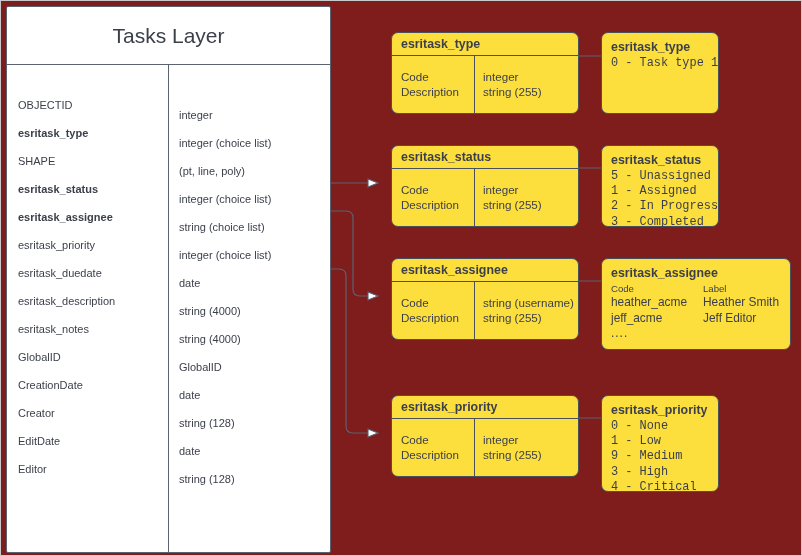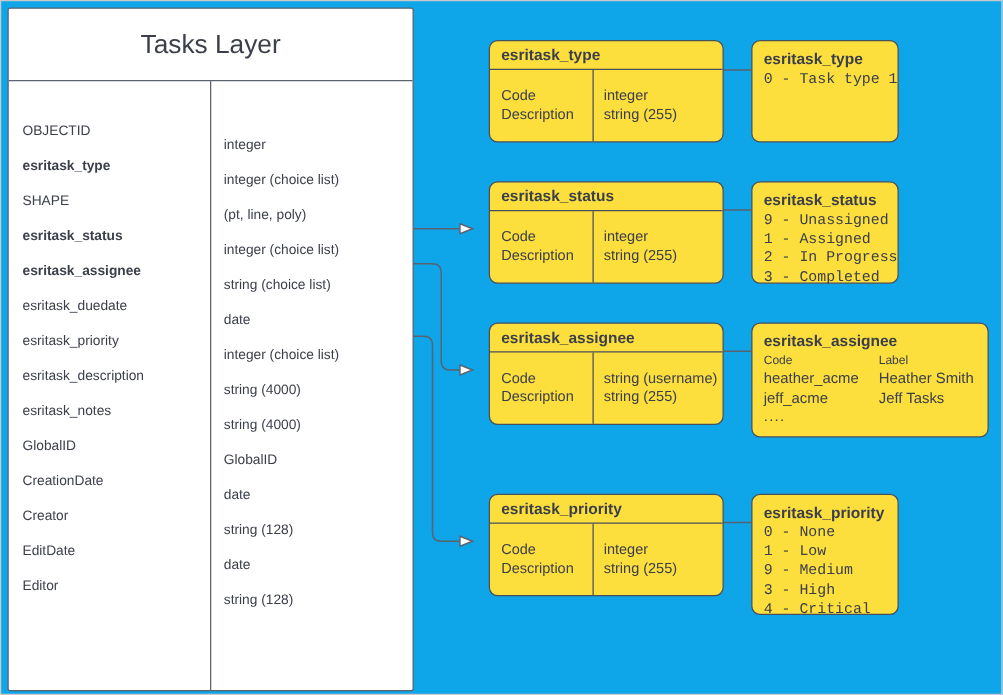--- a/index.html
+++ b/index.html
@@ -8,21 +8,21 @@
     background:#ffffff;
     font-family:"Liberation Sans", sans-serif;
     color:#3b3f4a;
     overflow:hidden;
   }
   #canvas{
     position:relative;
     width:802px;height:556px;
     box-sizing:border-box;
     border:1px solid #c9c9cc;
-    background:#0ea5e9;
+    background:#7f1d1d;
   }
 
   
   #wires{position:absolute;left:0;top:0;width:802px;height:556px;pointer-events:none;}
 
   
   #tasks-layer{
     position:absolute;left:5px;top:5px;width:325px;height:547px;
     box-sizing:border-box;
     background:#ffffff;
@@ -175,24 +175,24 @@
         <div class="tl-row">
           <span class="f-name">SHAPE</span><span class="f-type">(pt, line, poly)</span>
         </div>
         <div class="tl-row bold">
           <span class="f-name">esritask_status</span><span class="f-type">integer (choice list)</span>
         </div>
         <div class="tl-row bold">
           <span class="f-name">esritask_assignee</span><span class="f-type">string (choice list)</span>
         </div>
         <div class="tl-row">
+          <span class="f-name">esritask_priority</span><span class="f-type">integer (choice list)</span>
+        </div>
+        <div class="tl-row">
           <span class="f-name">esritask_duedate</span><span class="f-type">date</span>
-        </div>
-        <div class="tl-row">
-          <span class="f-name">esritask_priority</span><span class="f-type">integer (choice list)</span>
         </div>
         <div class="tl-row">
           <span class="f-name">esritask_description</span><span class="f-type">string (4000)</span>
         </div>
         <div class="tl-row">
           <span class="f-name">esritask_notes</span><span class="f-type">string (4000)</span>
         </div>
         <div class="tl-row">
           <span class="f-name">GlobalID</span><span class="f-type">GlobalID</span>
         </div>
@@ -273,36 +273,36 @@
     </div>
   </div>
 
   <div class="ybox vlist" style="left:600px;top:31px;width:118px;height:82px;">
     <div class="vb-title">esritask_type</div>
     <div class="vb-item">0 - Task type 1</div>
   </div>
 
   <div class="ybox vlist" style="left:600px;top:144px;width:118px;height:82px;">
     <div class="vb-title">esritask_status</div>
-    <div class="vb-item">9 - Unassigned</div>
+    <div class="vb-item">5 - Unassigned</div>
     <div class="vb-item">1 - Assigned</div>
     <div class="vb-item">2 - In Progress</div>
     <div class="vb-item">3 - Completed</div>
   </div>
 
   <div class="ybox vlist" style="left:600px;top:257px;width:190px;height:92px;">
     <div class="vb-title">esritask_assignee</div>
     <div class="vb-hdr">
       <span class="c1">Code</span><span>Label</span>
     </div>
     <div class="vb-row">
       <span class="c1">heather_acme</span><span>Heather Smith</span>
     </div>
     <div class="vb-row">
-      <span class="c1">jeff_acme</span><span>Jeff Tasks</span>
+      <span class="c1">jeff_acme</span><span>Jeff Editor</span>
     </div>
     <div class="vb-ellipsis">....</div>
   </div>
 
   <div class="ybox vlist" style="left:600px;top:394px;width:118px;height:97px;">
     <div class="vb-title">esritask_priority</div>
     <div class="vb-item">0 - None</div>
     <div class="vb-item">1 - Low</div>
     <div class="vb-item">9 - Medium</div>
     <div class="vb-item">3 - High</div>

